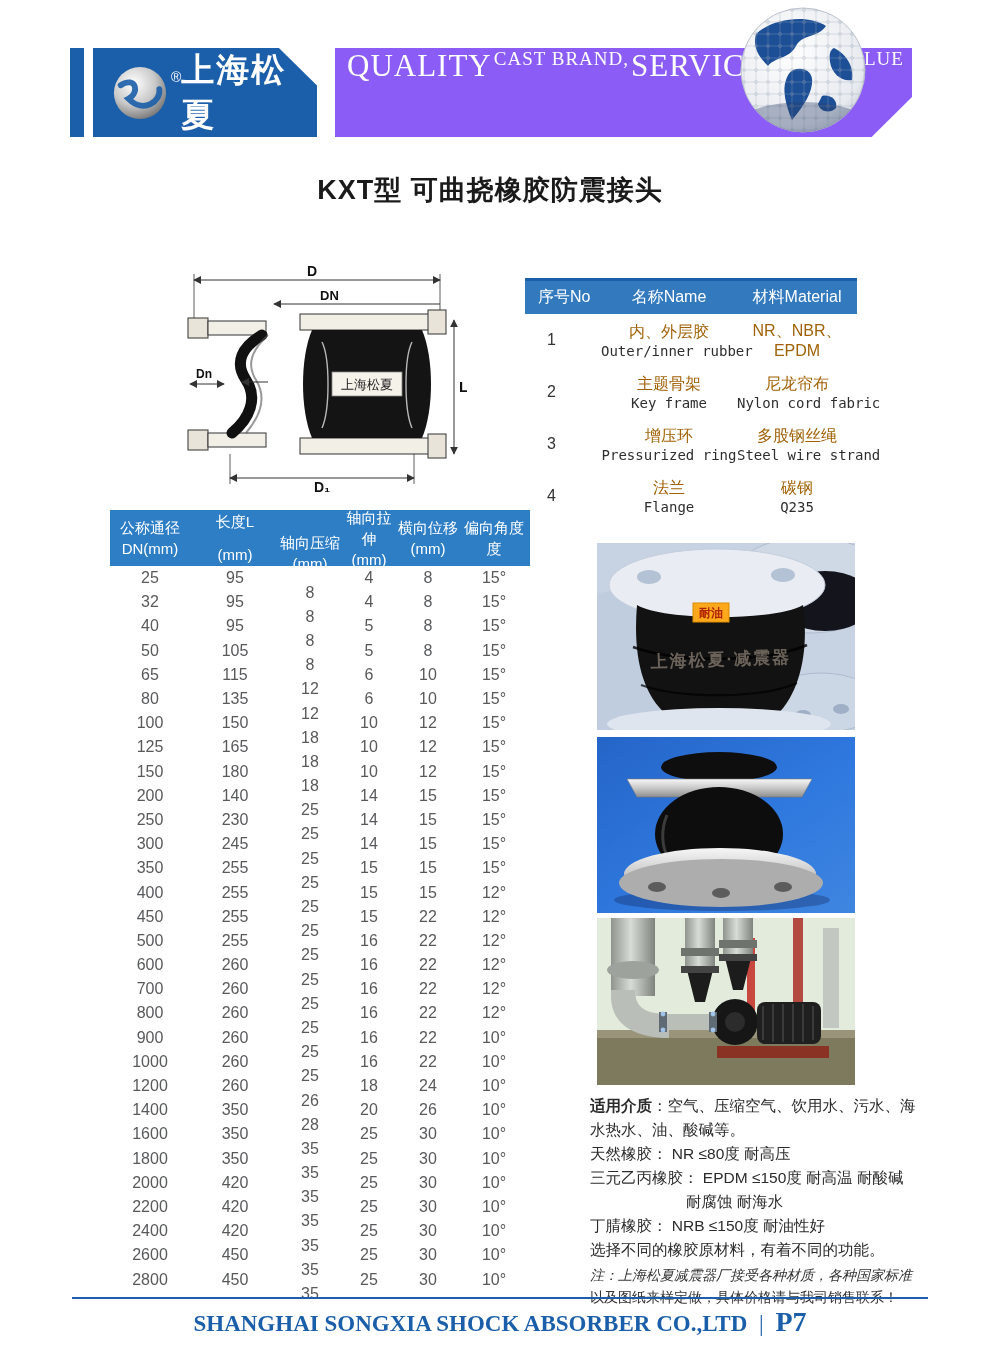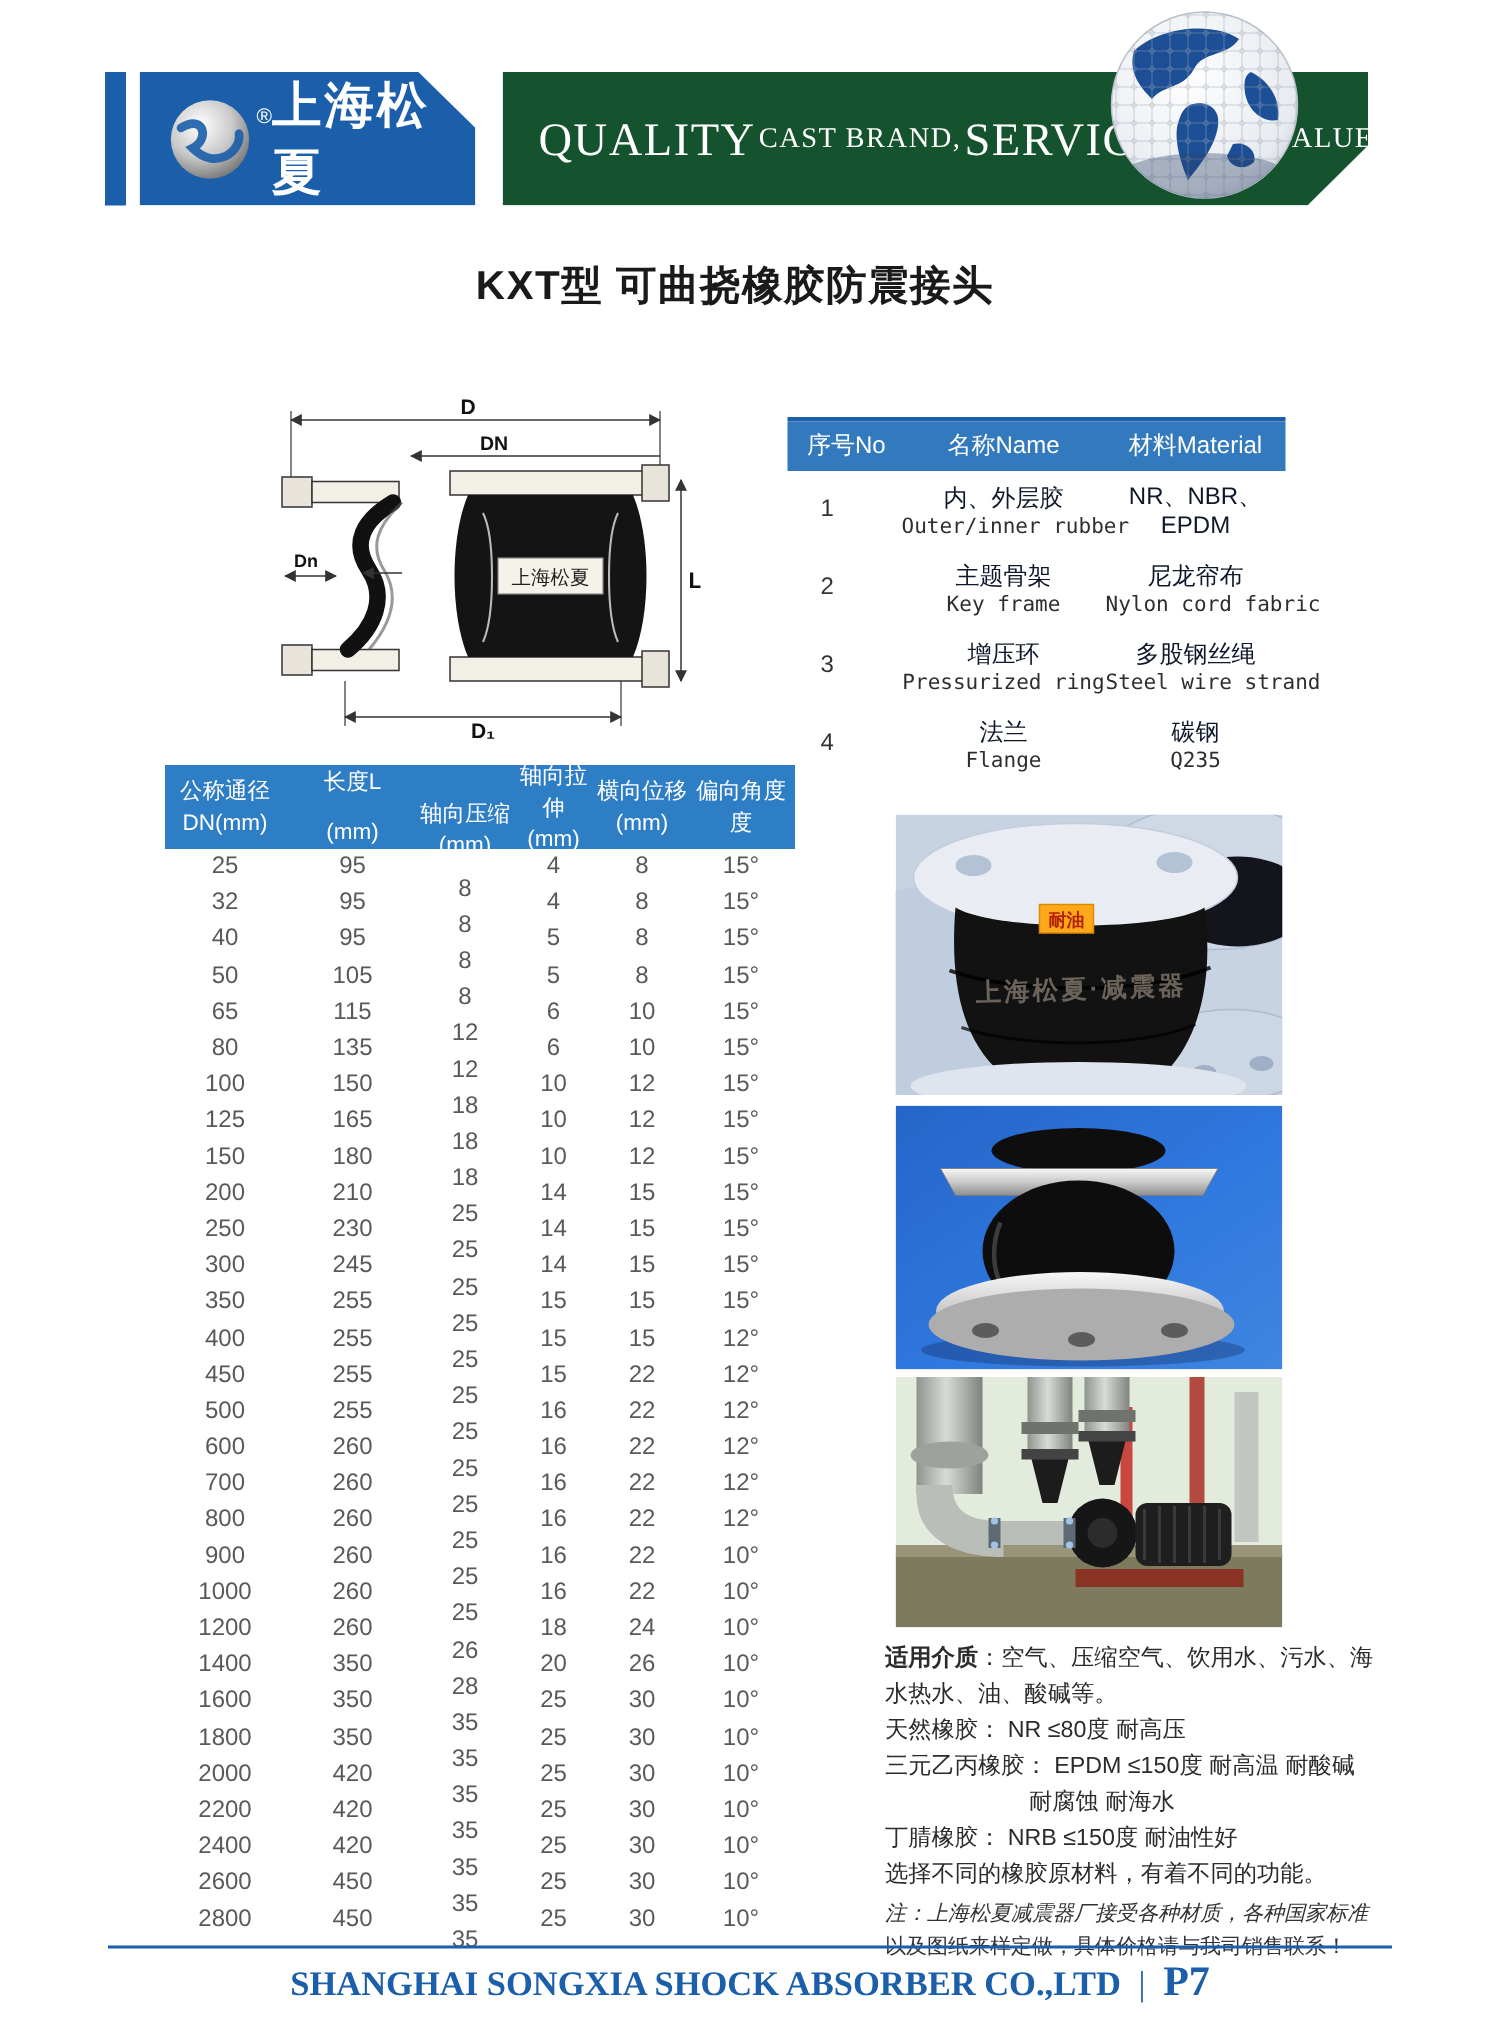--- a/index.html
+++ b/index.html
@@ -8,23 +8,23 @@
   .page { position:relative; width:1000px; height:1357px; background:#fff; overflow:hidden; margin:0 auto; }
 
   
   .hdr-stripe { position:absolute; left:70px; top:48px; width:14px; height:89px; background:#1B5EA9; }
   .logo-box { position:absolute; left:93px; top:48px; width:224px; height:89px; background:#1B5EA9;
               clip-path:polygon(0 0, 83% 0, 100% 42%, 100% 100%, 0 100%);
               display:flex; align-items:center; padding-left:18px; }
   .logo-sphere { width:58px; height:58px; flex:0 0 auto; }
   .logo-reg { color:#fff; font-size:14px; position:relative; top:-16px; left:2px; }
   .logo-text { color:#fff; font-size:33px; font-weight:bold; letter-spacing:2px; margin-left:2px; }
-  .banner { position:absolute; left:335px; top:48px; width:577px; height:89px; background:#14532d;
+  .banner { position:absolute; left:335px; top:48px; width:577px; height:89px; background:#8b5cf6;
             clip-path:polygon(0 0, 100% 0, 100% 55%, 93% 100%, 0 100%);
-            display:flex; align-items:center; padding-left:24px; color:#fff;
+            display:flex; padding-left:12px; color:#fff;
             font-family:"Liberation Serif", serif; white-space:nowrap; }
   .banner .big { font-size:31px; letter-spacing:1px; }
   .banner .small { font-size:19px; letter-spacing:1px; padding:0 2px; }
   .globe { position:absolute; left:738px; top:4px; width:130px; height:132px; }
 
   
   .title-cn { position:absolute; left:0; top:172px; width:980px; text-align:center;
               font-size:27px; font-weight:bold; color:#1a1a1a; letter-spacing:1px; }
   .title-en { position:absolute; left:0; top:216px; width:980px; text-align:center;
               font-family:"DejaVu Sans Mono", monospace; font-size:20px; color:#222; }
@@ -35,21 +35,21 @@
   
   .mat-table { position:absolute; left:525px; top:278px; width:332px; border-top:3px solid #1B5EA9; }
   .mat-head { display:flex; background:#3379BE; color:#fff; height:33px; align-items:center; font-size:16px; }
   .mat-head .c1 { width:76px; padding-left:13px; }
   .mat-head .c2 { width:136px; text-align:center; }
   .mat-head .c3 { width:120px; text-align:center; }
   .mat-row { display:flex; align-items:center; min-height:52px; }
   .mat-row .c1 { width:76px; padding-left:22px; font-size:16px; color:#333; }
   .mat-row .c2 { width:136px; text-align:center; }
   .mat-row .c3 { width:120px; text-align:center; }
-  .mat-cn { font-size:16px; color:#0f172a; }
+  .mat-cn { font-size:16px; color:#a16207; }
   .mat-en { font-size:14px; color:#2e2e2e; font-family:"DejaVu Sans Mono", monospace; white-space:nowrap; }
 
   
   .spec-table { position:absolute; left:110px; top:510px; width:420px; }
   .spec-head { display:flex; background:#2E7EC6; color:#fff; height:56px; }
   .spec-head .hc { display:flex; flex-direction:column; justify-content:center; text-align:center; font-size:15px; line-height:21px; }
   .spec-body .r { display:flex; height:24.2px; align-items:center; }
   .spec-body .r div { text-align:center; font-size:16px; color:#58595b; }
   .w0{width:80px;} .w1{width:90px;gap:12px;} .w2{width:60px;margin-top:29px;} .w3{width:58px;} .w4{width:60px;} .w5{width:72px;}
 
@@ -327,21 +327,21 @@
         <div class="r">
           <div class="w0">150</div>
           <div class="w1">180</div>
           <div class="w2">18</div>
           <div class="w3">10</div>
           <div class="w4">12</div>
           <div class="w5">15°</div>
         </div>
         <div class="r">
           <div class="w0">200</div>
-          <div class="w1">210</div>
+          <div class="w1">140</div>
           <div class="w2">25</div>
           <div class="w3">14</div>
           <div class="w4">15</div>
           <div class="w5">15°</div>
         </div>
         <div class="r">
           <div class="w0">250</div>
           <div class="w1">230</div>
           <div class="w2">25</div>
           <div class="w3">14</div>

